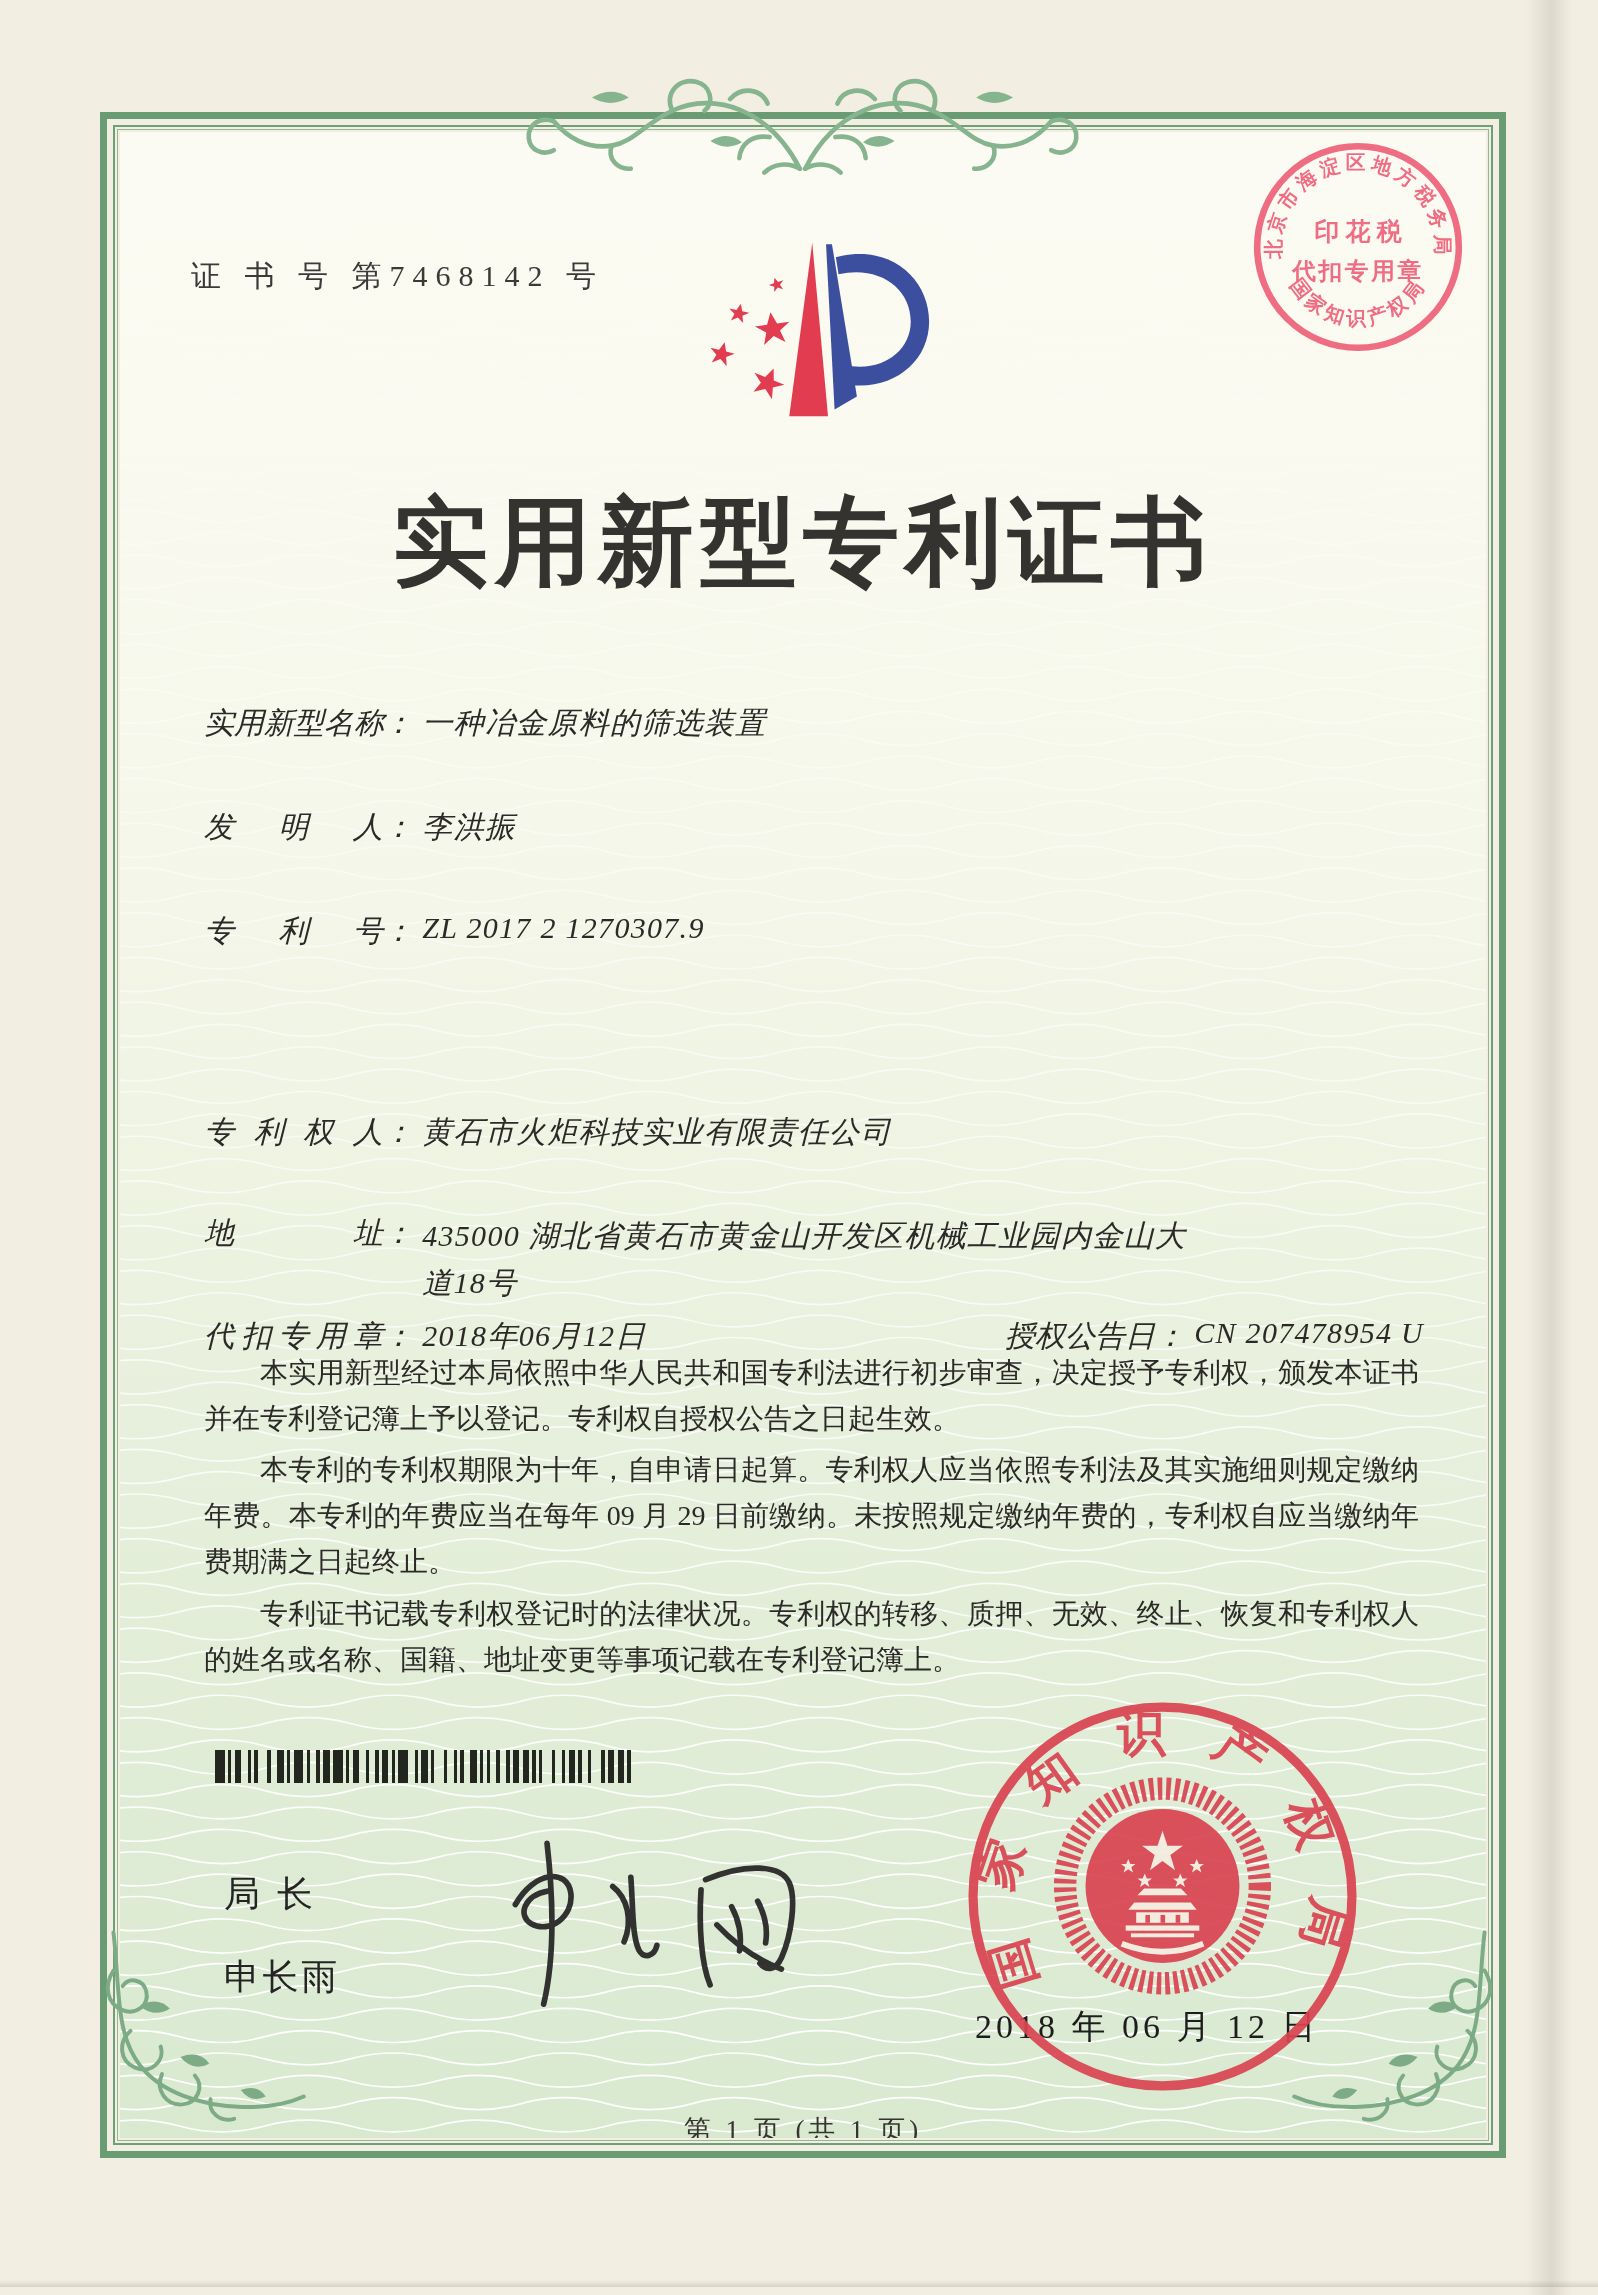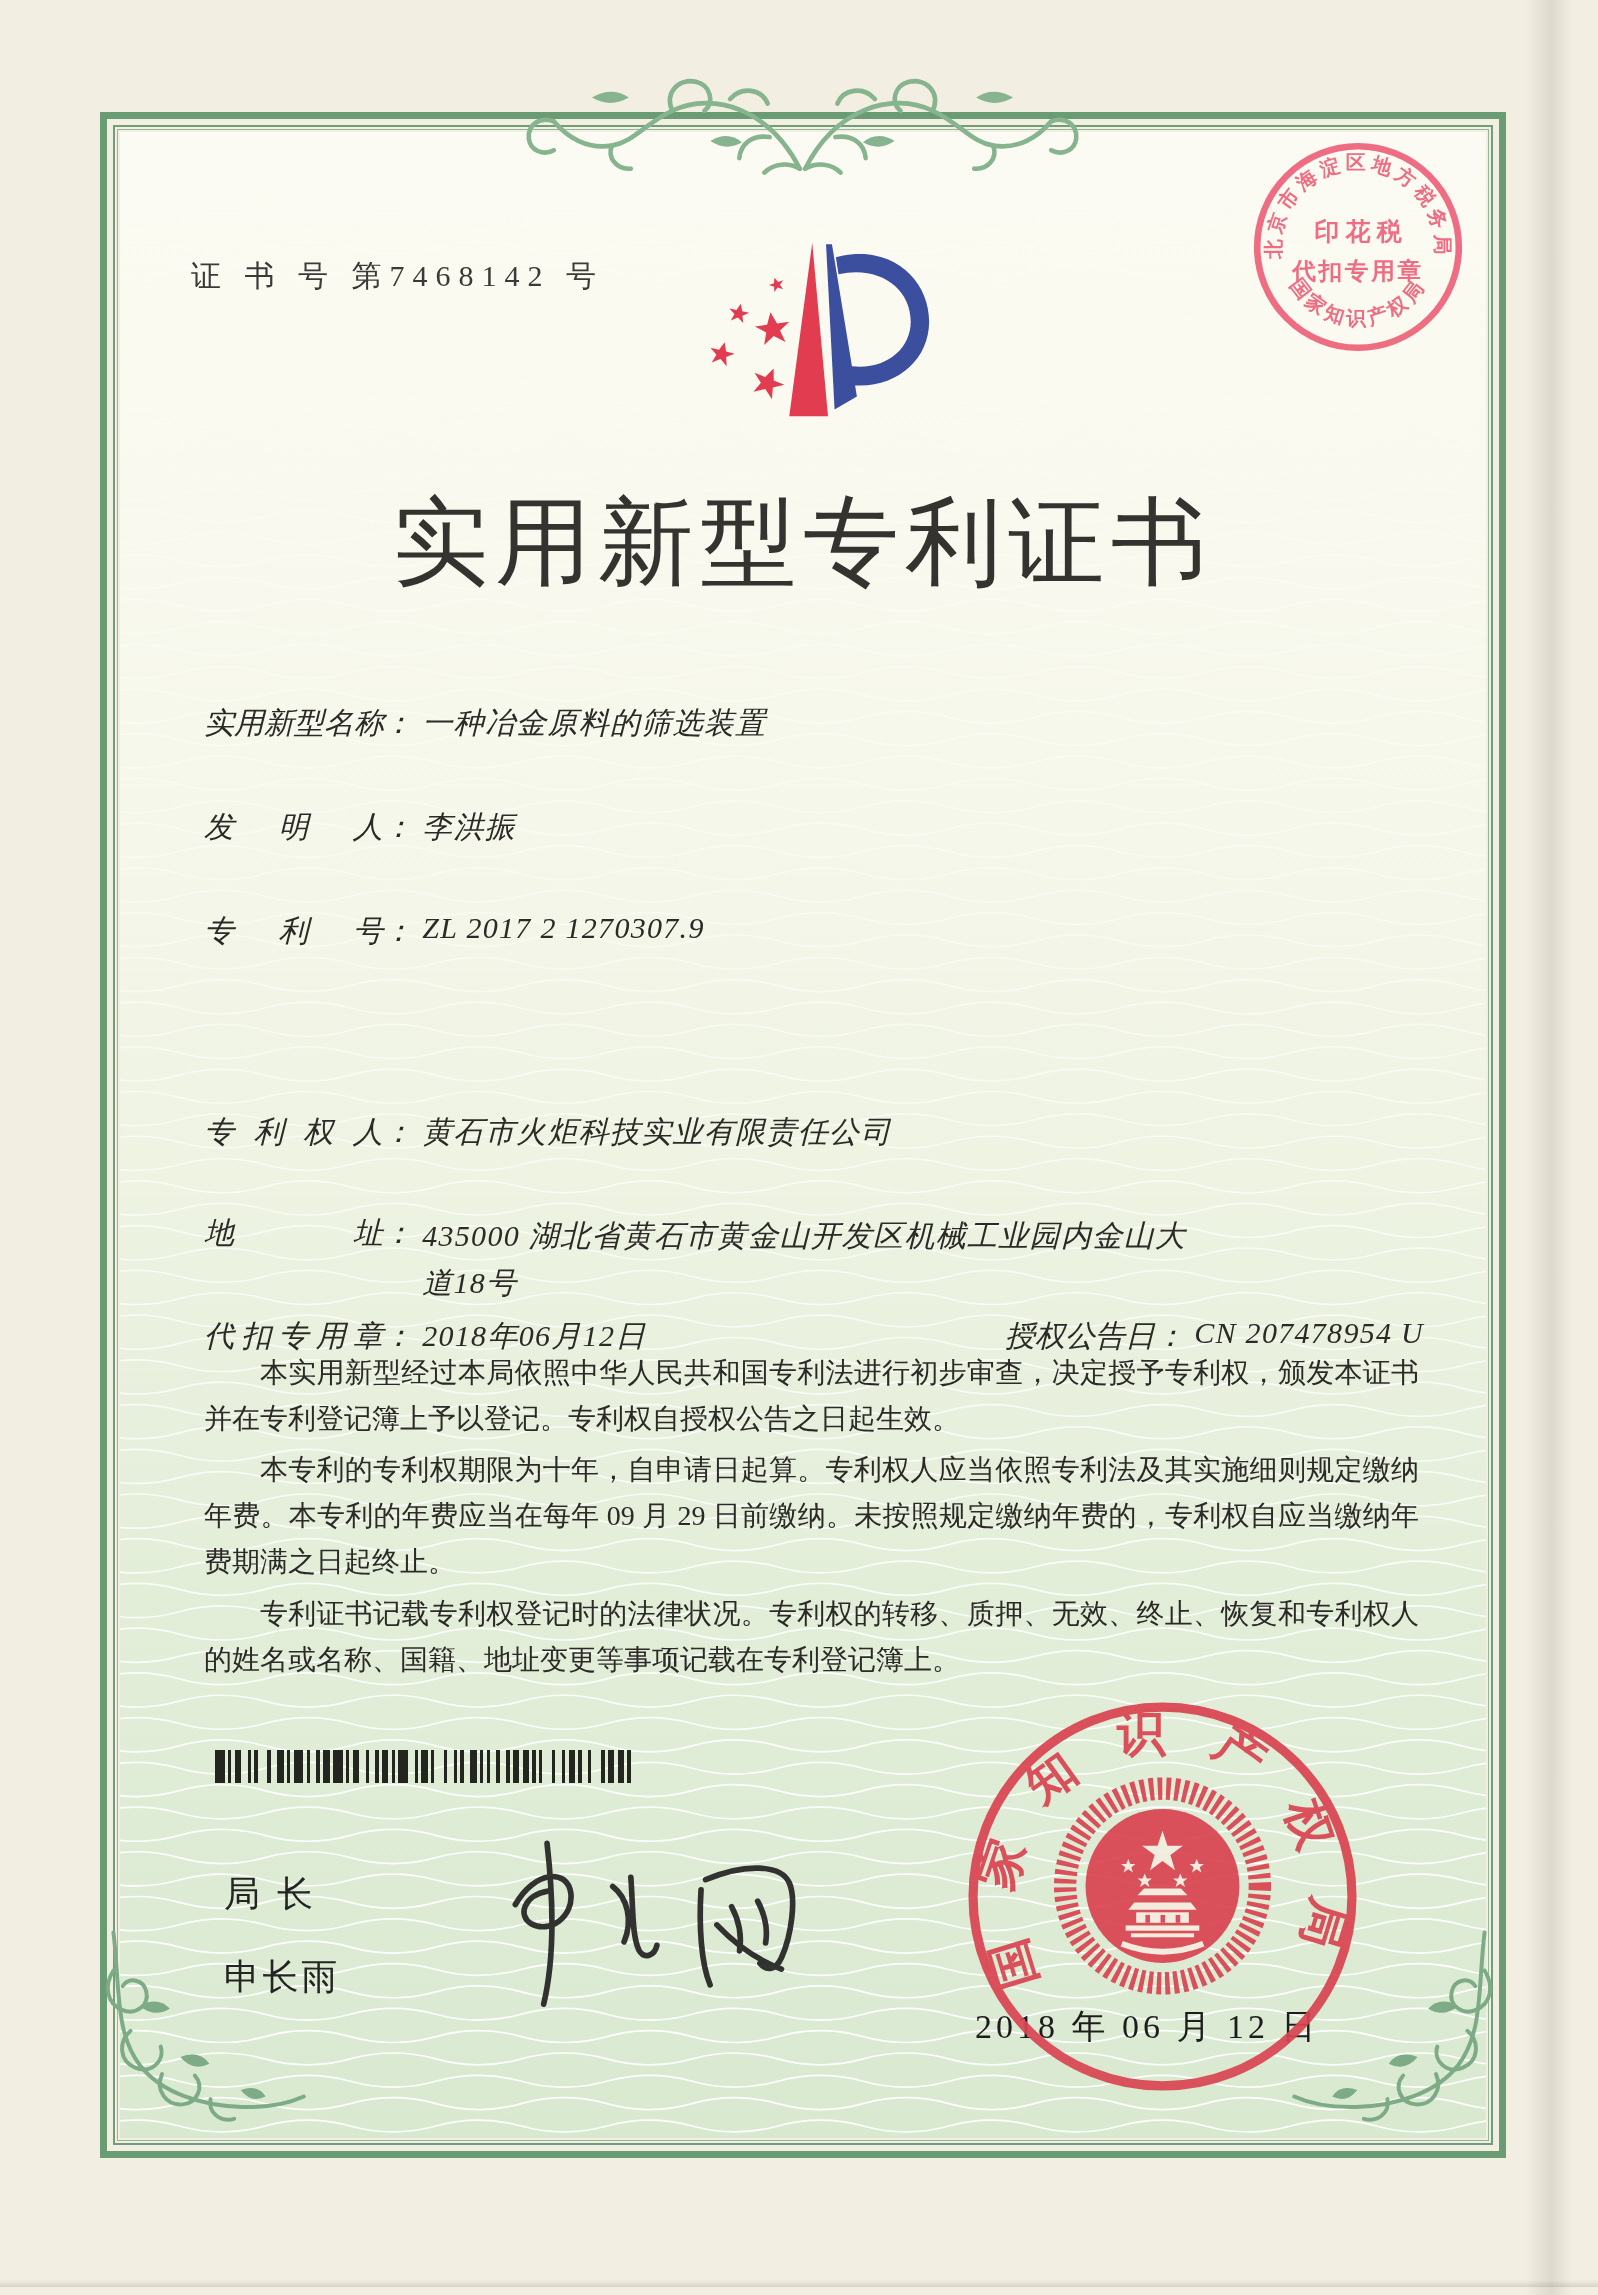--- a/index.html
+++ b/index.html
@@ -30,21 +30,21 @@
 
   .abs{position:absolute;}
 
   
   .cert-no{left:71px;top:124px;font-size:30px;letter-spacing:8px;color:#3a3a38;}
 
   
   .logo{left:579px;top:99px;}
 
   
-  .title{left:0;right:0;top:347px;text-align:center;font-size:96px;font-weight:400;
+  .title{left:0;right:0;top:347px;text-align:center;font-size:96px;font-weight:700;
     letter-spacing:6.6px;color:#35332f;white-space:nowrap;}
 
   
   .field-row{position:absolute;left:84px;font-size:30px;white-space:nowrap;color:#2b2a27;font-style:italic;}
   .flabel{display:inline-block;width:179px;text-align:justify;text-align-last:justify;vertical-align:top;}
   .fcolon{display:inline-block;vertical-align:top;margin-right:9.2px;}
   .fvalue{display:inline-block;vertical-align:top;letter-spacing:1.3px;}
   .fvalue.wrap{white-space:normal;width:783px;line-height:1.55;}
   .grant-right{position:absolute;left:801px;top:0;white-space:nowrap;}
   .grant-right .flabel{width:auto;text-align:left;text-align-last:auto;}
@@ -282,20 +282,21 @@
           <g fill="#d94350">
             <rect x="-26" y="44" width="7" height="12"></rect>
             <rect x="-3" y="44" width="7" height="12"></rect>
             <rect x="20" y="44" width="7" height="12"></rect>
           </g>
           <path d="M-62,88 Q0,112 62,88" stroke="#f4ecdf" stroke-width="9" fill="none"></path>
         </g>
       </g>
     </svg>
 
+    <div class="abs footer">第 1 页 (共 1 页)</div>
   </div>
 </div>
 
 <svg class="ornament" style="left:513px;top:58px" width="579" height="122" viewBox="0 0 880 185">
   <g id="dragonHalf" stroke="#86b48e" fill="none" stroke-width="7" stroke-linecap="round">
     <path d="M436,168 C390,78 306,50 242,80 C200,100 182,128 150,133 C112,139 82,120 62,96"></path>
     <path d="M62,96 c-22,-8 -40,6 -38,26 c2,18 22,27 38,18"></path>
     <path d="M242,80 c-12,-28 10,-50 36,-44 c22,5 29,31 13,44"></path>
     <path d="M150,133 c-7,20 9,37 29,35"></path>
     <path d="M330,62 c18,-20 48,-15 57,7"></path>

